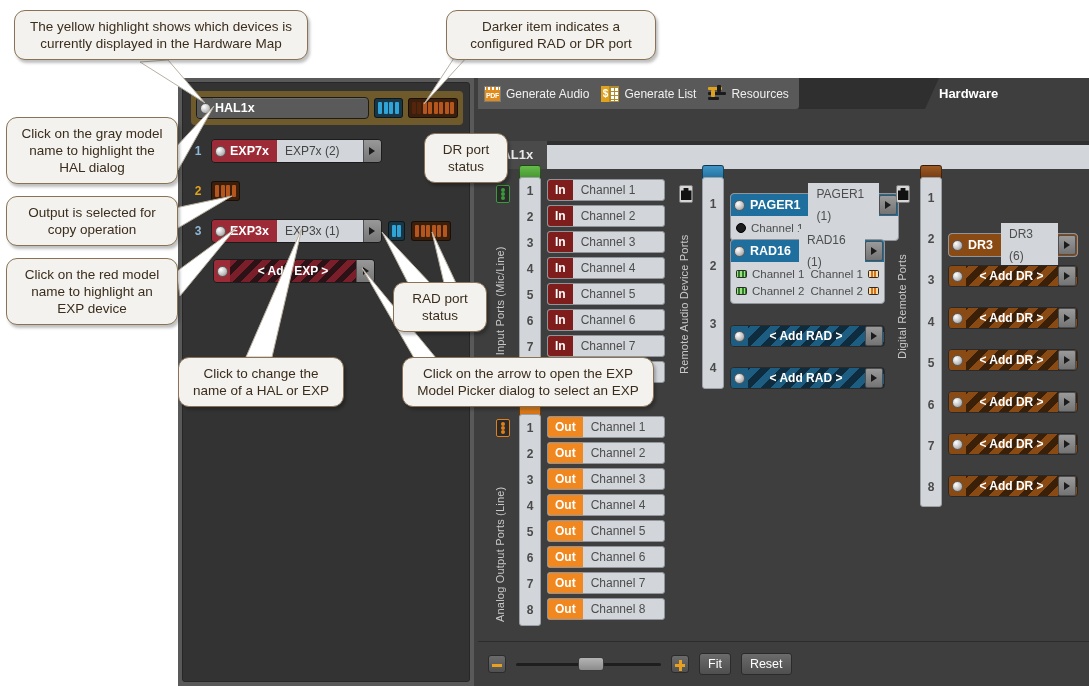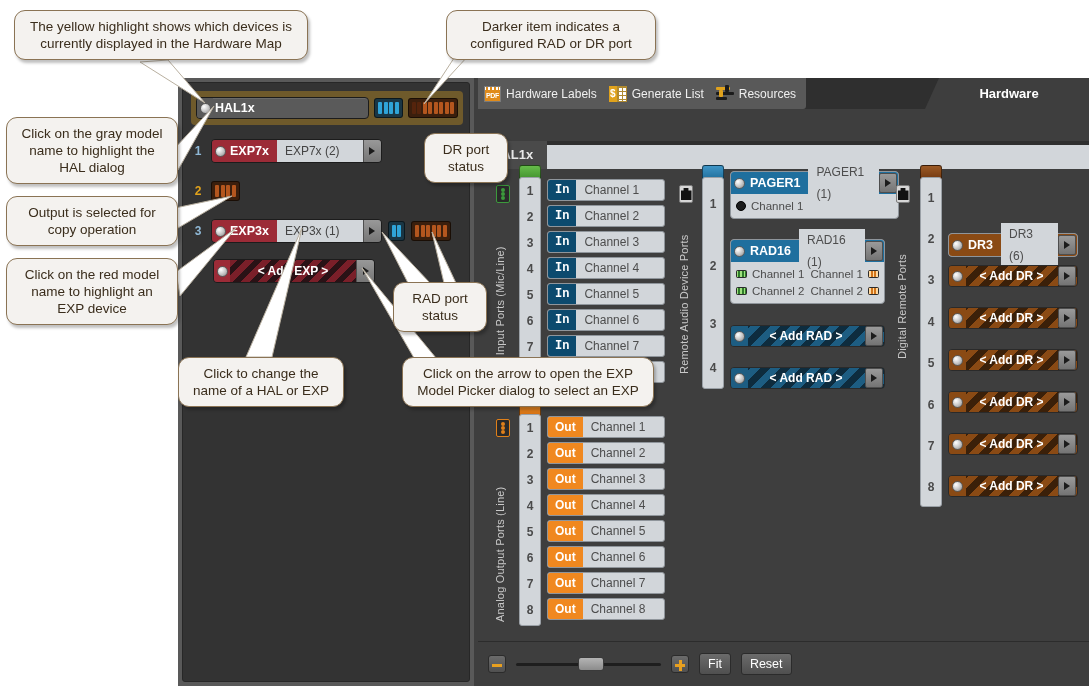--- a/index.html
+++ b/index.html
@@ -173,21 +173,21 @@
   .ico-res i:nth-child(1){ top:0; width:14px;}
   .ico-res i:nth-child(2){ top:5px; width:18px; background:#1b1b1b;}
   .ico-res i:nth-child(3){ top:10px; width:11px; background:#1b1b1b;}
   .ico-res b { position:absolute; width:4px;height:7px;background:#1b1b1b; border-radius:1px;}
   .ico-res b:nth-of-type(1){ top:-2px; left:9px;}
   .ico-res b:nth-of-type(2){ top:3px; left:3px; background:#e0a21c;}
 
   .hw-tab {
     position:absolute; right:0; top:0; height:31px; width:150px;
     background:#3e3e3e;
-    display:flex; align-items:center; justify-content:center;
+    display:flex; align-items:center; justify-content:flex-start;
     padding-right: 10px;
   }
   .hw-tab::before{
     content:""; position:absolute; left:-14px; top:0; width:28px; height:31px;
     background:#3e3e3e;
     clip-path: polygon(50% 0, 100% 0, 100% 100%, 0 100%);
   }
   .hw-tab .t {
     font-size:13px; font-weight:bold; color:#ffffff; position:relative; z-index:2;
   }
@@ -255,21 +255,21 @@
   .chip {
     position:absolute; height:22px; display:flex; align-items:center;
     border-radius:3px; overflow:hidden;
     border:1px solid #8f959b;
     background:#d2d6da;
   }
   .chip .tag {
     font-size:12px; font-weight:bold; color:#fff;
     padding:0 7px; line-height:22px; height:22px;
   }
-  .chip .tag.in  { background:#0c4a6e;font-family:Liberation Mono, monospace; }
+  .chip .tag.in  { background:#7f1d1d; }
   .chip .tag.out { background:#f0881f; }
   .chip .nm { font-size:12px; color:#4d4d4d; padding:0 8px; }
 
   
   .card {
     position:absolute; border-radius:4px; background:#d2d6da;
     border:1px solid #8f959b; padding:0;
   }
   .card .hdr { display:flex; align-items:center; height:22px; }
   .card .hdr .led { width:17px;height:22px;display:flex;align-items:center;justify-content:center; }
@@ -472,21 +472,21 @@
 
       </div>
     </div>
 
     <div class="hw-area">
 
       <div class="toolbar">
         <div class="toolbar-group">
           <div class="tb-item">
             <span class="ico-pdf"></span>
-            <span class="lbl">Hardware Labels</span>
+            <span class="lbl">Generate Audio</span>
           </div>
           <div class="tb-item">
             <span class="ico-xls">
                 <span class="a">$</span>
                 <span class="b"></span>
               </span>
             <span class="lbl">Generate List</span>
           </div>
           <div class="tb-item">
             <span class="ico-res">
@@ -620,21 +620,21 @@
           <div class="vlabel" style="left:200px; top:45px; height:160px;">Remote Audio Device Ports</div>
 
           <div class="rail-cap blue" style="left:224px; top:-4px;"></div>
           <div class="rail" style="left:224px; top:8px; height:212px;">
             <div class="num" style="height:52px;line-height:52px;">1</div>
             <div class="num" style="height:72px;line-height:72px;">2</div>
             <div class="num" style="height:44px;line-height:44px;">3</div>
             <div class="num" style="height:44px;line-height:44px;">4</div>
           </div>
 
-          <div class="card rad" style="left:252px; top:2px; width:169px;">
+          <div class="card rad" style="left:252px; top:24px; width:169px;">
             <div class="hdr">
               <span class="led">
                   <i></i>
                 </span>
               <span class="mdl">PAGER1</span>
               <span class="nme">PAGER1 (1)</span>
               <span class="arw"></span>
             </div>
             <div class="rows">
               <div class="crow">

